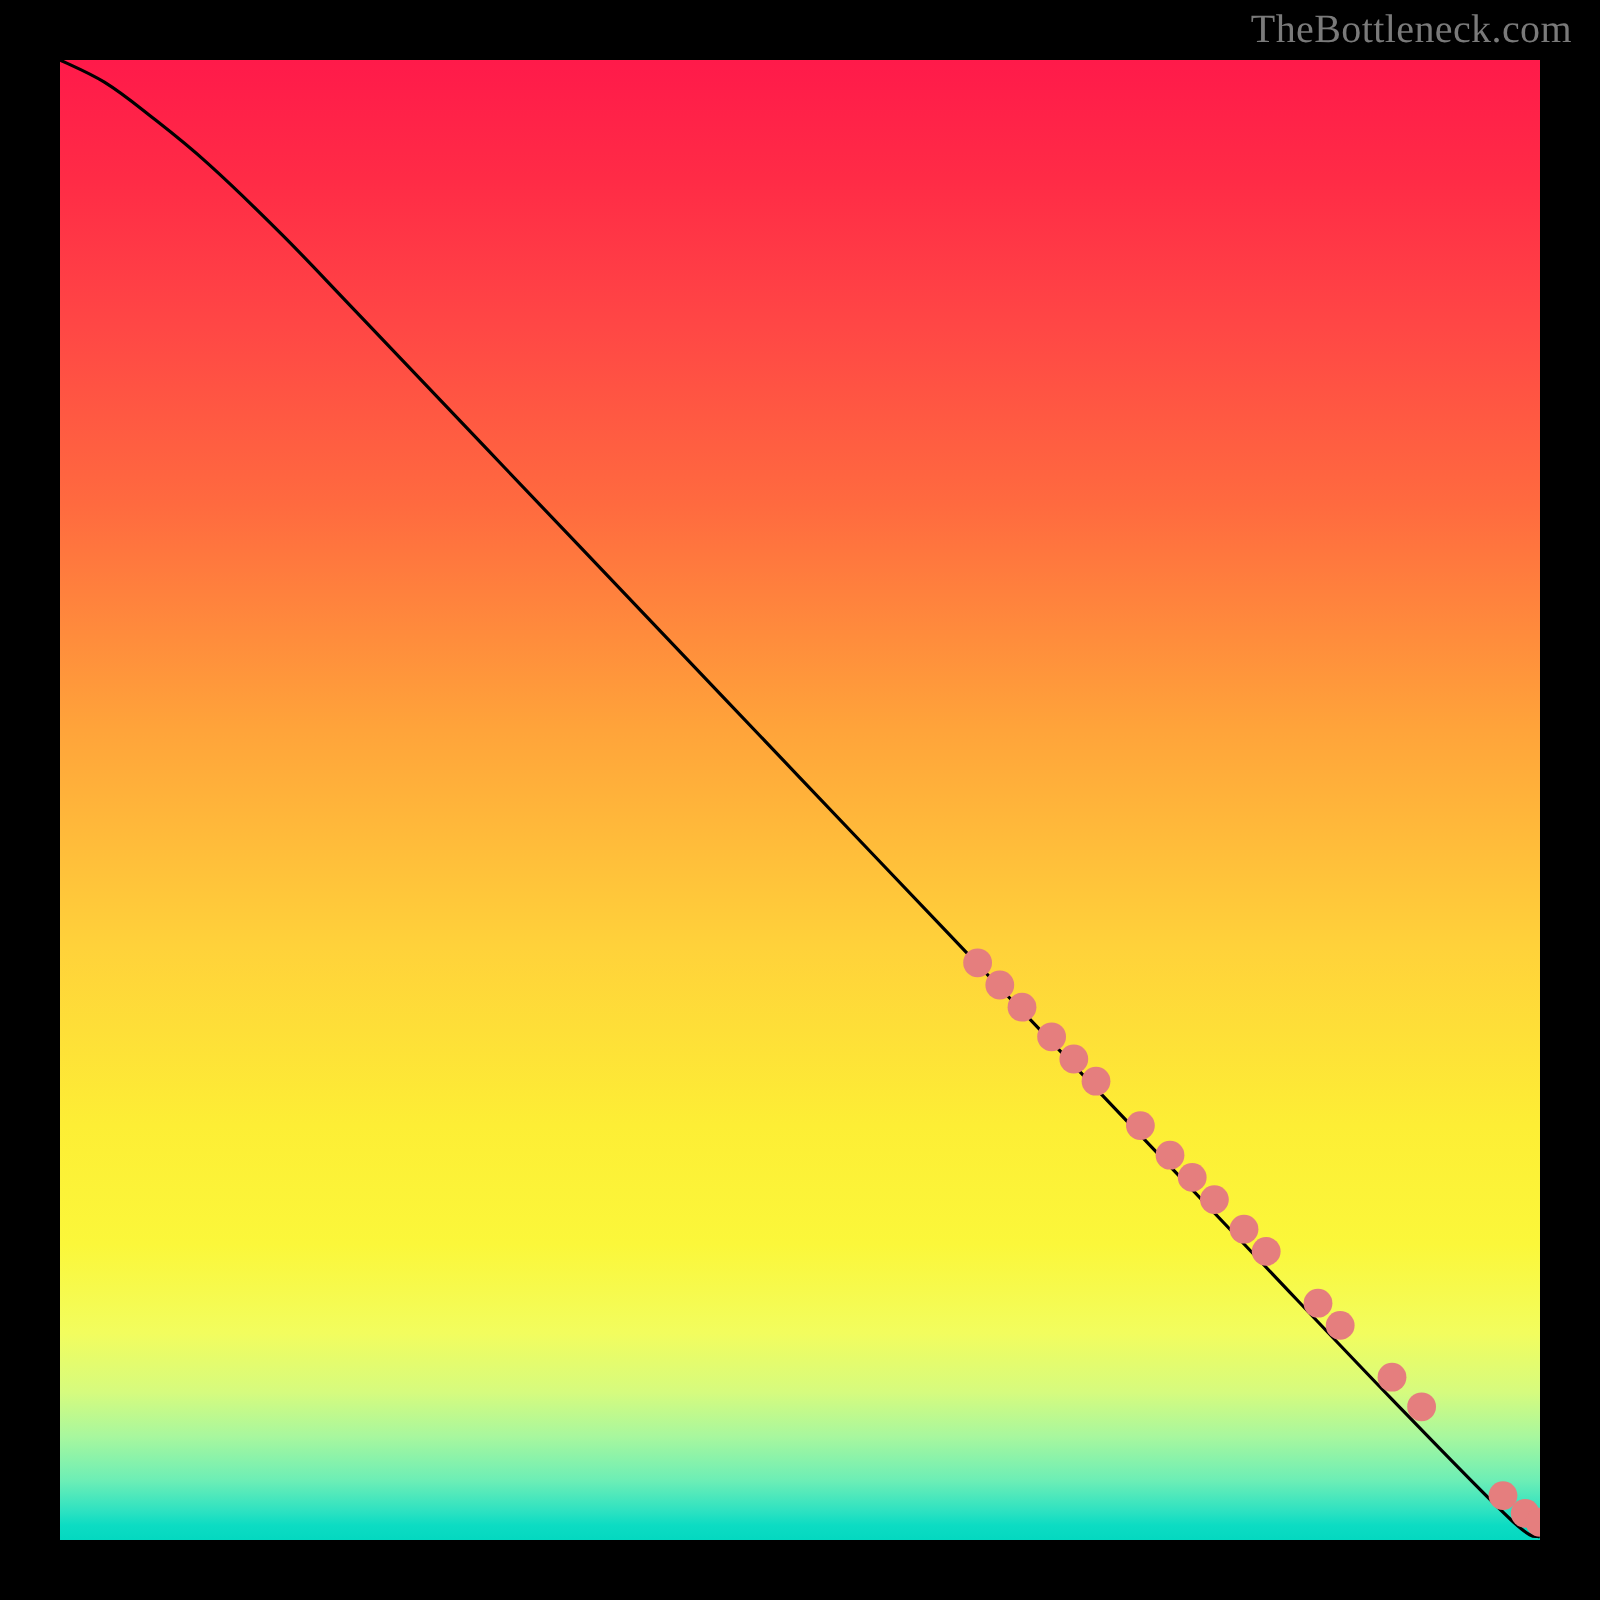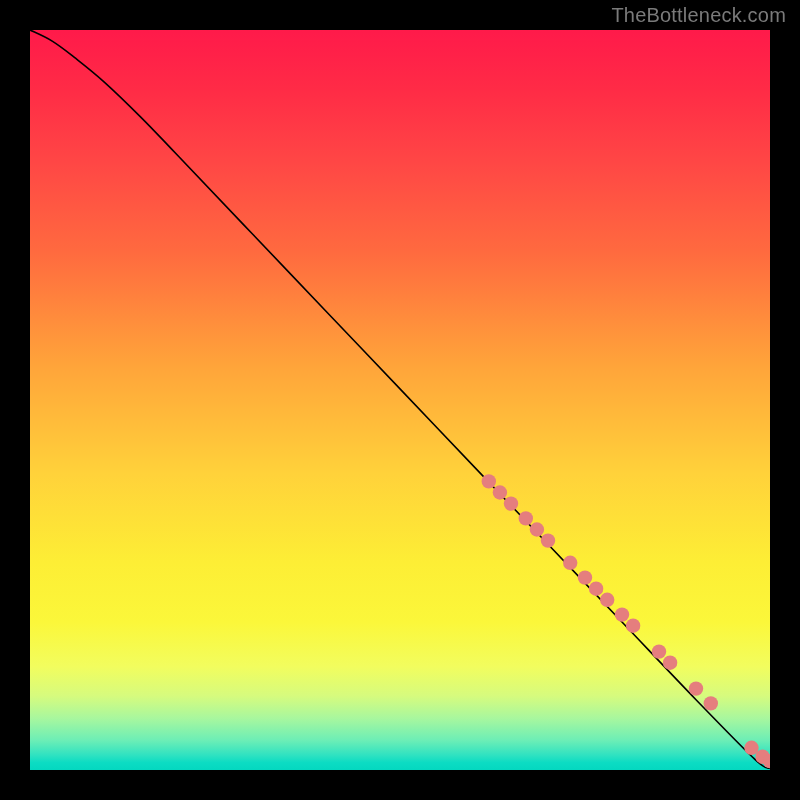--- a/index.html
+++ b/index.html
@@ -7,21 +7,21 @@
   .stage {
     position: relative;
     width: 800px;
     height: 800px;
     background: #000;
   }
   .watermark {
     position: absolute;
     top: 4px;
     right: 14px;
-    font-family: Liberation Sans, sans-serif;
+    font-family: Liberation Serif, serif;
     font-size: 20px;
     color: #7a7a7a;
     letter-spacing: 0.2px;
     user-select: none;
   }
   .plot {
     position: absolute;
     left: 30px;
     top: 30px;
     width: 740px;

